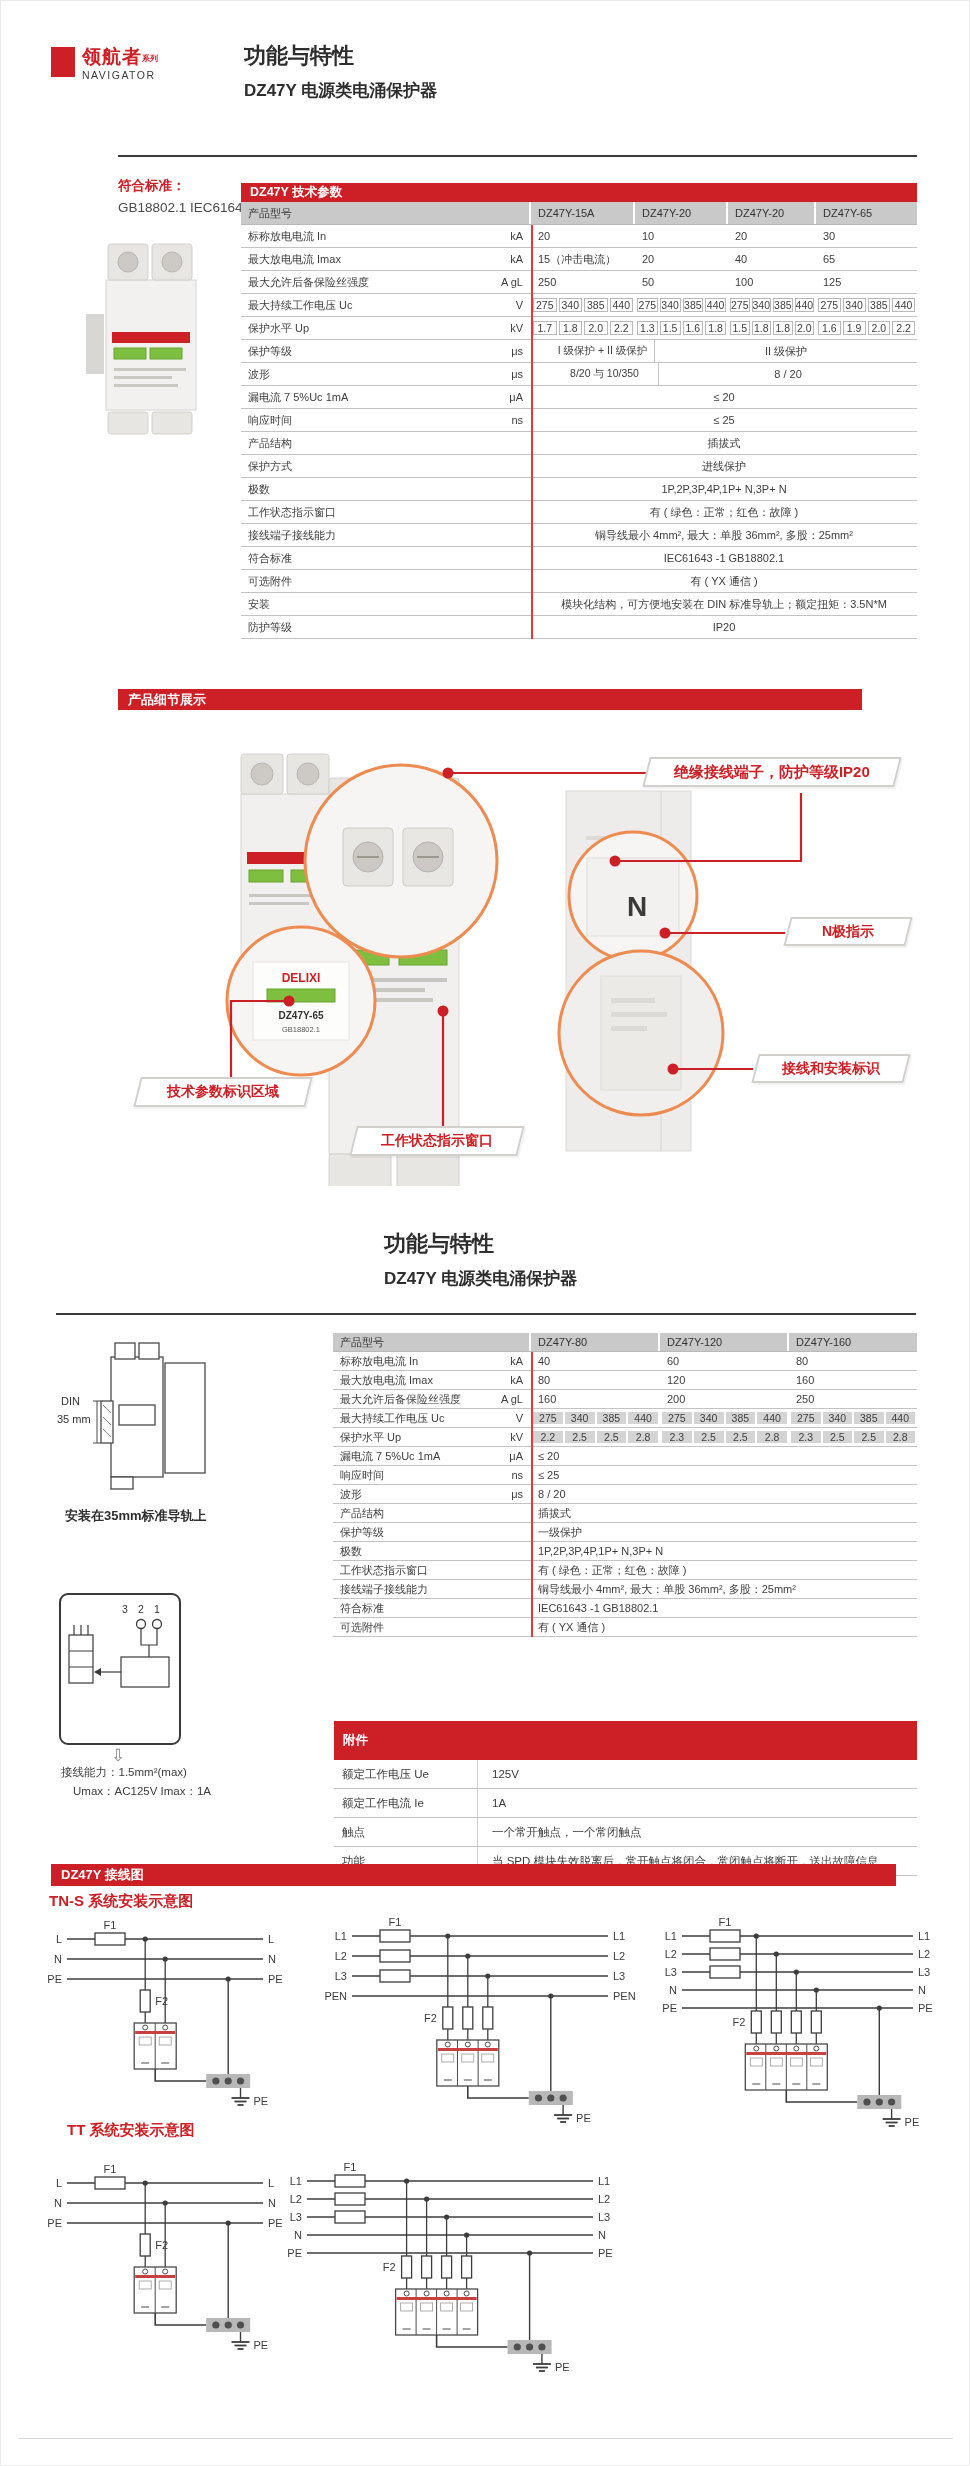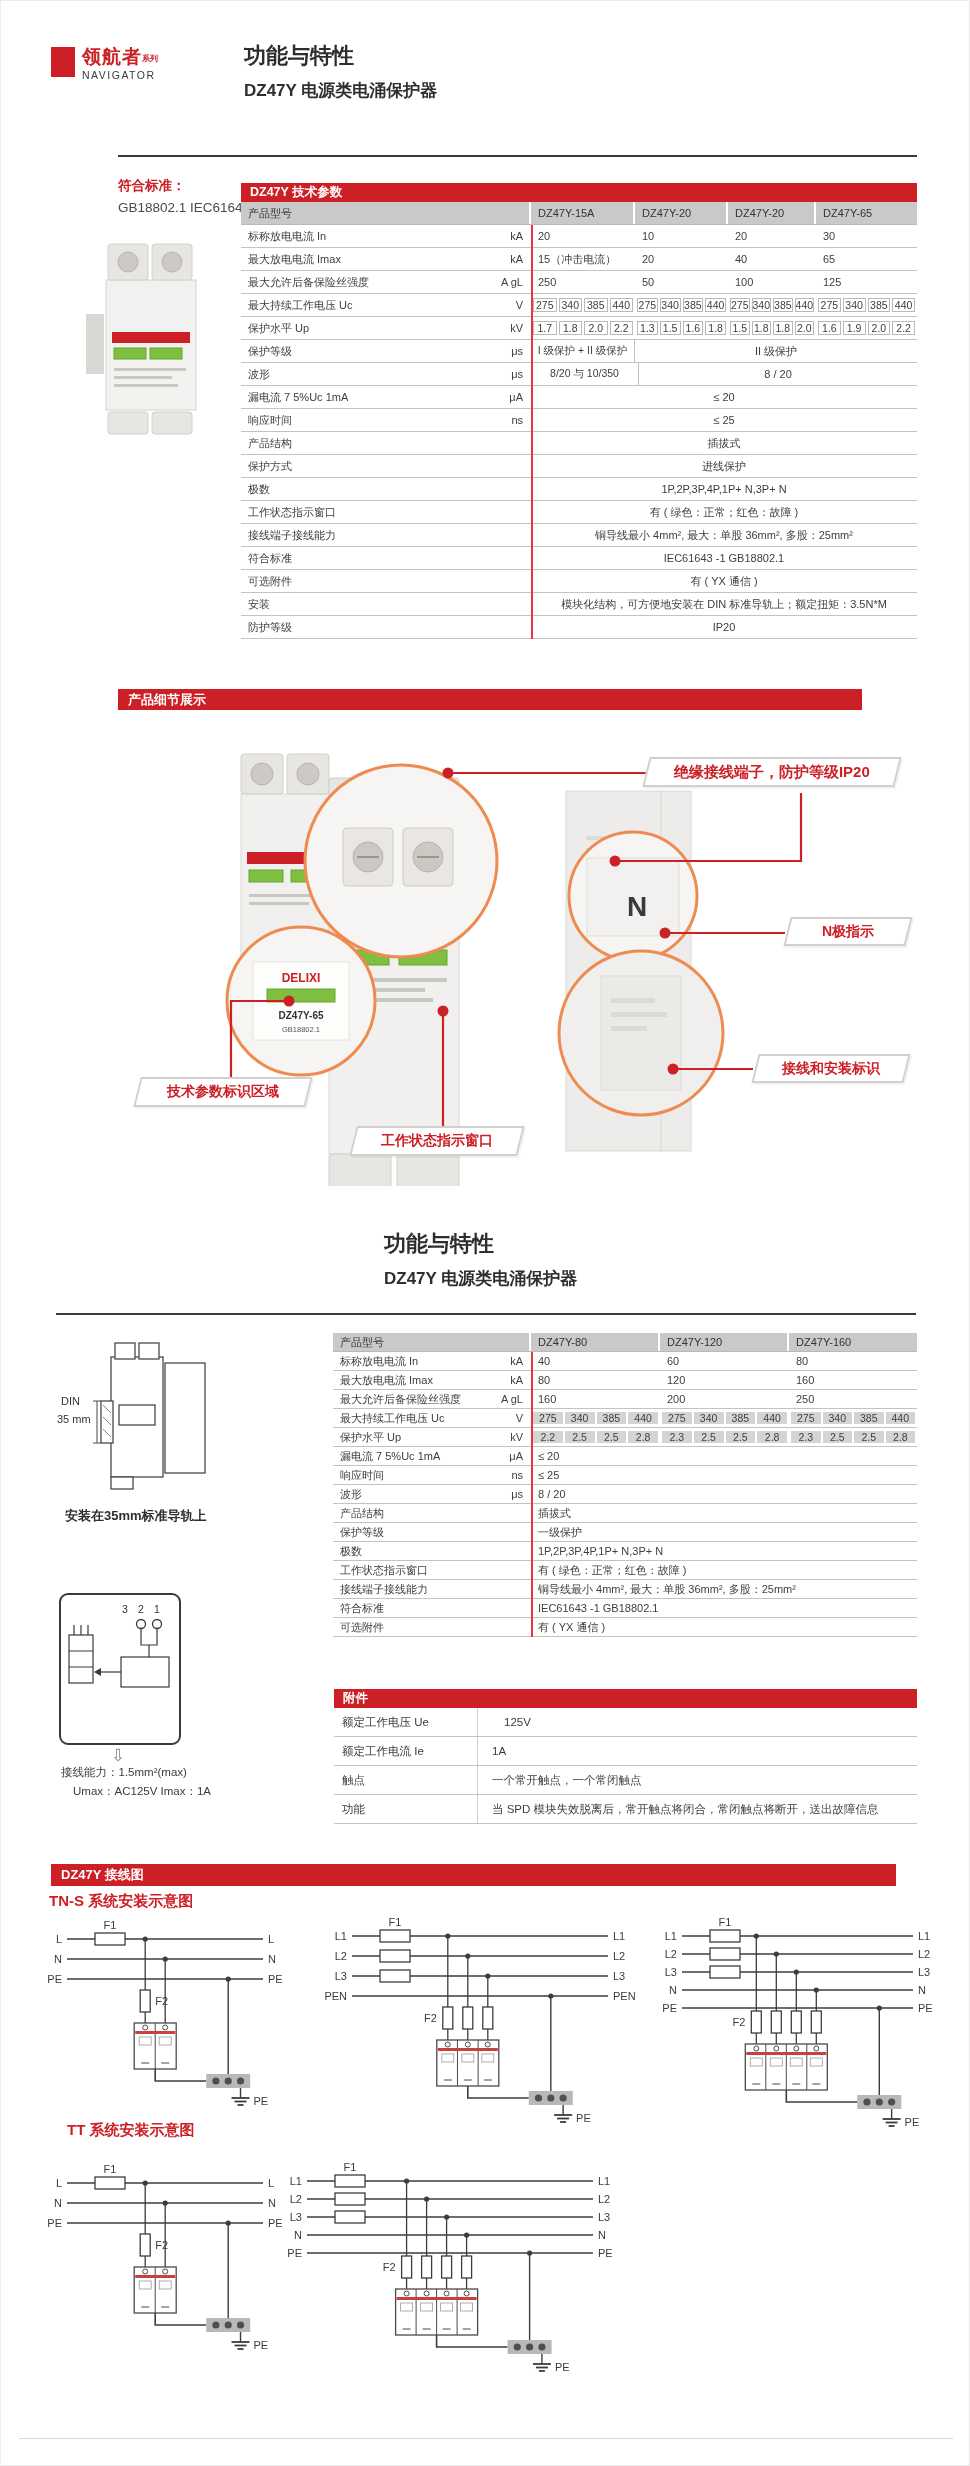--- a/index.html
+++ b/index.html
@@ -32,21 +32,21 @@
   .t-row{display:flex; align-items:stretch; border-bottom:1px solid var(--tline); background:#fff;}
   .t-cell{display:flex; align-items:center;}
   .model-row{border-bottom:1px solid #b9b9b9;}
   .model-row .t-cell{background:var(--grayhead); border-right:2px solid #fff; padding-left:7px; color:#333;}
   .model-row .t-cell:last-child{border-right:none;}
   .t-label{justify-content:space-between; padding:0 8px 0 7px; flex:none;}
   .t-label .unit{color:#3e3e3e; padding-left:4px; white-space:nowrap;}
   .t-label .lbl{white-space:nowrap;}
   .val{padding-left:7px; white-space:nowrap;}
   .val.center-al{justify-content:center; padding-left:0;}
-  .split-a{justify-content:center; padding-left:0; border-right:1px solid var(--tline); font-size:10.5px; white-space:nowrap; overflow:hidden;}
+  .split-a{justify-content:center; padding-left:0; border-right:1px solid var(--tline); font-size:10.5px; white-space:nowrap; overflow:hidden;margin-left:20px;}
   .split-b{justify-content:center; flex:1;}
   .subgrp{display:flex; gap:2px; padding:2px 2px;}
   .subgrp .sub{flex:1; display:flex; align-items:center; justify-content:center; border:1px solid #b9b9b9; font-size:10.5px; background:#fff;}
   .subgrp.fill .sub{border:none; background:#d4d4d4;}
   .red-vline{position:absolute; width:2px; background:var(--line-red); z-index:3;}
 
   
   .red-bar{position:absolute; background:var(--red); color:#fff; font-weight:bold; font-size:13px; display:flex; align-items:center; padding-left:10px;}
 
   
@@ -625,22 +625,22 @@
       <line x1="27" y1="30" x2="27" y2="40" stroke="#3a3a3a" stroke-width="1.2"></line>
       <line x1="8" y1="56" x2="32" y2="56" stroke="#3a3a3a"></line>
       <line x1="8" y1="72" x2="32" y2="72" stroke="#3a3a3a"></line>
     </svg>
   </div>
   <div class="down-arrow">⇩</div>
   <div class="term-cap1">接线能力：1.5mm²(max)</div>
   <div class="term-cap2">Umax：AC125V   Imax：1A</div>
 
   <div id="accTable" class="acc-table" style="left:333px; top:1688px; width:583px;">
-      <div class="tbl-red-header" style="height: 19px;">附件</div>
-      <div class="acc-row" style="min-height: 29px; gap: 12px;">
+      <div class="tbl-red-header" style="height: 39px; margin-top: 32px;">附件</div>
+      <div class="acc-row" style="min-height: 29px;">
         <div class="acc-label">额定工作电压 Ue</div>
         <div class="acc-value">125V</div>
       </div>
       <div class="acc-row" style="min-height: 29px;">
         <div class="acc-label">额定工作电流 Ie</div>
         <div class="acc-value">1A</div>
       </div>
       <div class="acc-row" style="min-height: 29px;">
         <div class="acc-label">触点</div>
         <div class="acc-value">一个常开触点，一个常闭触点</div>

